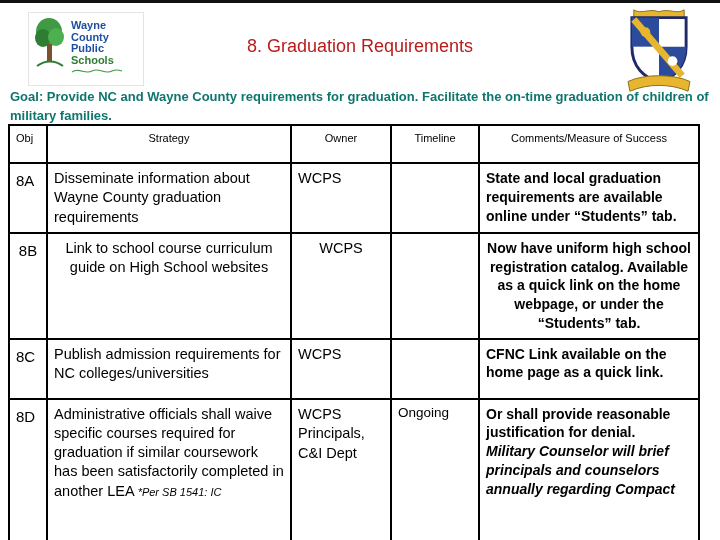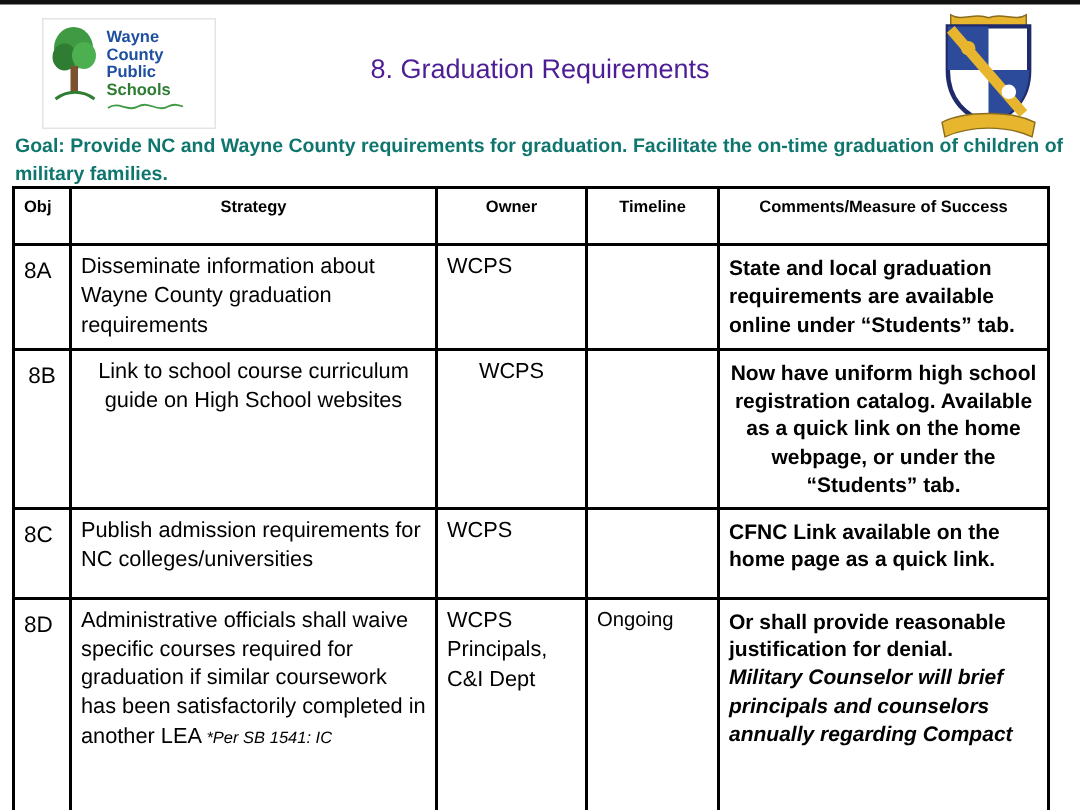--- a/index.html
+++ b/index.html
@@ -12,39 +12,39 @@
   
   .logo-box {
     position:absolute; top:12px; left:28px; width:116px; height:74px;
     display:flex; align-items:flex-start; gap:4px; background:#fff;
     border:1px solid #e4e4e4; padding:3px 4px; box-sizing:border-box;
   }
   .logo-text { font-family:Liberation Sans, sans-serif; font-weight:bold; font-size:11px; line-height:1.05; color:#1f4fa0; padding-top:4px; }
   .logo-text .green { color:#2e7d32; }
   .slide-title {
     position:absolute; top:36px; left:0; width:720px; text-align:center;
-    font-size:18px; color:#4c1d95; font-weight:400;
+    font-size:18px; color:#b91c1c; font-weight:400;
   }
   .crest { position:absolute; top:6px; right:22px; width:78px; height:92px; }
 
   .goal {
     position:absolute; top:88px; left:10px; width:700px;
     font-size:13px; font-weight:bold; line-height:1.45; color:#0f766e;
   }
 
   
   table.matrix {
     position:absolute; top:124px; left:8px; width:690px;
     border-collapse:collapse; table-layout:fixed;
   }
   .matrix th, .matrix td {
     border:2px solid #000; vertical-align:top; padding:5px 6px;
     overflow:hidden; box-sizing:border-box;
   }
-  .matrix th { font-size:11px; font-weight:bold; text-align:center; height:38px; padding-top:6px; }
+  .matrix th { font-size:11px; font-weight:normal; text-align:center; height:38px; padding-top:6px; }
   .matrix th.obj-h { text-align:left; }
   td.obj { font-size:15px; padding-top:8px; }
   td.strategy { font-size:14.5px; line-height:1.33; }
   td.owner { font-size:14.5px; line-height:1.35; white-space:pre-line; }
   td.timeline { font-size:13.5px; }
   td.comments { font-size:14px; font-weight:bold; line-height:1.34; }
   .note { font-size:11px; font-style:italic; margin-left:3px; }
   .comments .ital { font-style:italic; }
   tr.r8a td { height:66px;margin-left:28px; }
   tr.r8b td { height:96px;text-align:center; }

